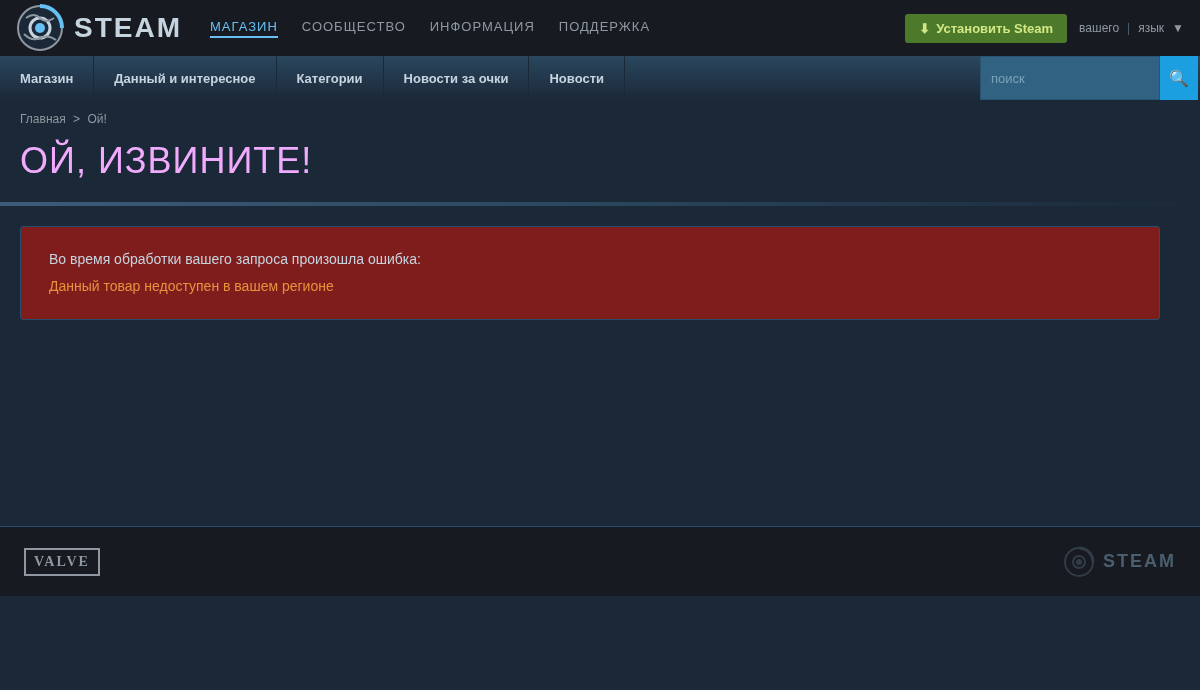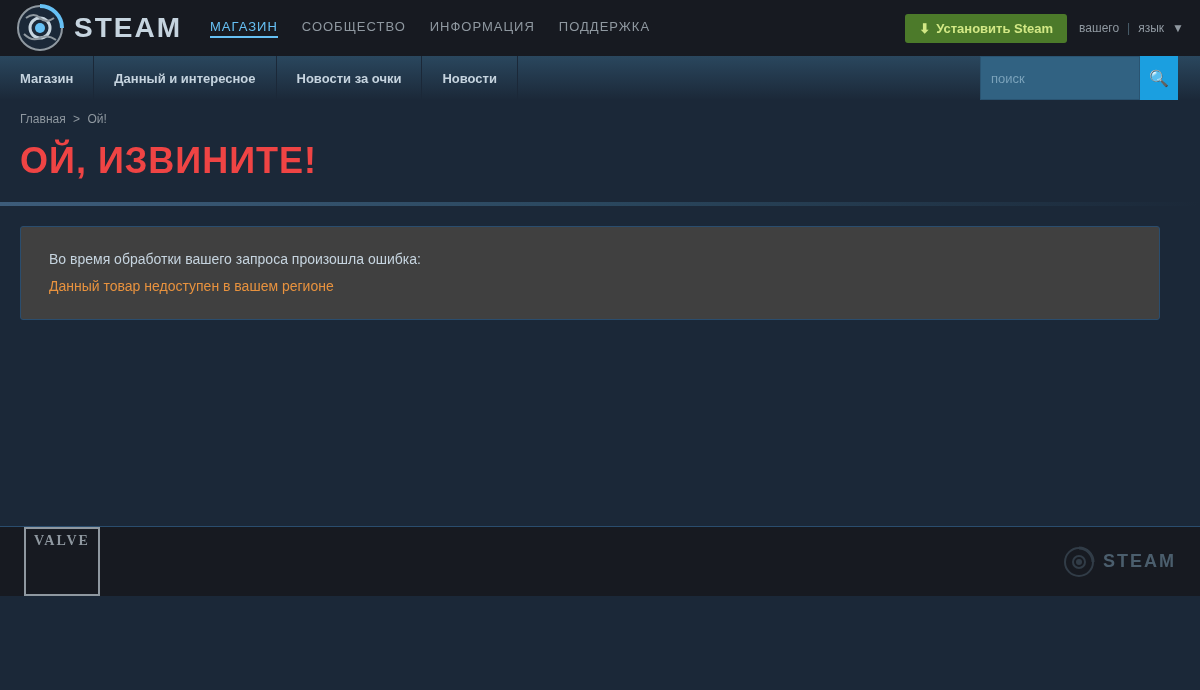--- a/index.html
+++ b/index.html
@@ -118,21 +118,21 @@
       align-items: center;
       margin-left: auto;
       flex: 0 0 220px;
     }
     .sub-nav-search input {
       background-color: #316282;
       border: 1px solid #2a5472;
       color: #c6d4df;
       padding: 6px 10px;
       font-size: 13px;
-      width: 160px;
+      width: 180px;
       outline: none;
       height: 100%;
     }
     .sub-nav-search input::placeholder { color: #7aa2ba; }
     .search-btn {
       background-color: #1b9fe0;
       border: none;
       width: 38px;
       height: 100%;
       cursor: pointer;
@@ -155,41 +155,41 @@
     .breadcrumb a { color: #8f98a0; text-decoration: none; }
     .breadcrumb-sep { margin: 0 4px; }
 
     
     .page-title-area {
       background-color: #1b2838;
       padding: 8px 20px 20px 20px;
     }
     .page-title {
       font-size: 36px;
-      font-weight: bold;
-      color: #ef4444;
+      font-weight: normal;
+      color: #f0abfc;
       text-transform: uppercase;
       letter-spacing: 1px;
     }
 
     
     .section-sep {
       height: 4px;
       background: linear-gradient(to right, #3d5c7a, #2a475e, #1b2838);
       margin: 0;
     }
 
     
     .content-area {
       background-color: #1b2838;
       padding: 20px;
       min-height: 200px;
     }
     .error-box {
-      background-color: #404040;
+      background-color: #7f1d1d;
       border: 1px solid #2a4d6e;
       padding: 24px 28px;
       border-radius: 3px;
       max-width: 1140px;
     }
     .error-processing {
       font-size: 14px;
       color: #c6d4df;
       margin-bottom: 10px;
     }
@@ -204,22 +204,23 @@
     .content-spacer {
       background-color: #1b2838;
       height: 120px;
     }
 
     
     .footer {
       background-color: #171a21;
       height: 70px;
       display: flex;
+      align-items: center;
       justify-content: space-between;
-      padding: 0 24px;
+      padding: 12px 24px;
       border-top: 1px solid #2a4d6e;
     }
     .valve-logo {
       border: 2px solid #8f98a0;
       padding: 4px 8px;
       font-size: 14px;
       font-weight: bold;
       color: #8f98a0;
       letter-spacing: 2px;
       font-family: serif;
@@ -274,20 +275,21 @@
       <a href="#">язык</a>
       <span style="color:#8f98a0;">▼</span>
     </div>
   </div>
 </div>
 
 <div class="sub-nav">
   <div class="sub-nav-items">
     <a class="sub-nav-item" href="#">Магазин</a>
     <a class="sub-nav-item" href="#">Данный и интересное</a>
+    <a class="sub-nav-item" href="#">Категории</a>
     <a class="sub-nav-item" href="#">Новости за очки</a>
     <a class="sub-nav-item" href="#">Новости</a>
   </div>
   <div class="sub-nav-search">
     <input type="text" placeholder="поиск" style="">
     <button class="search-btn">
       <span>🔍</span>
     </button>
   </div>
 </div>

